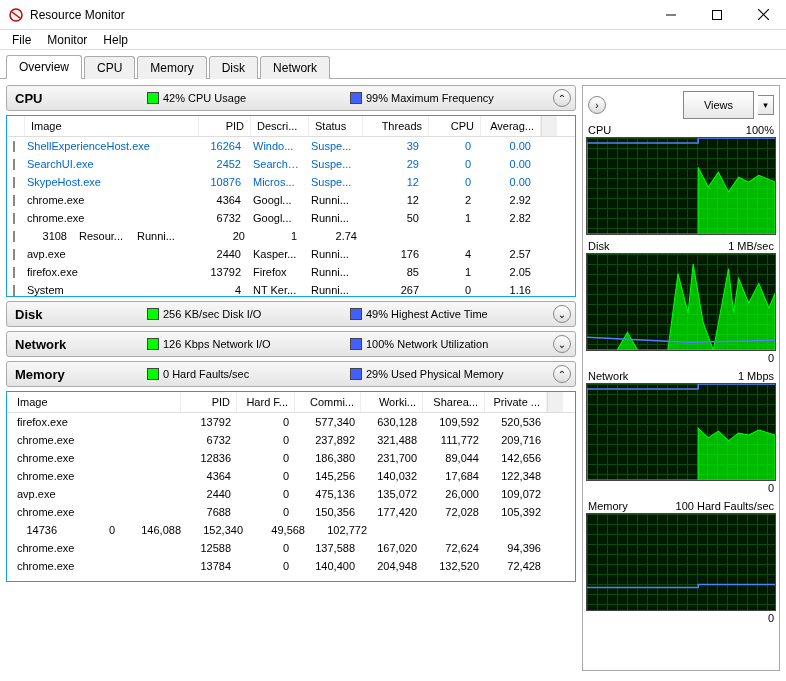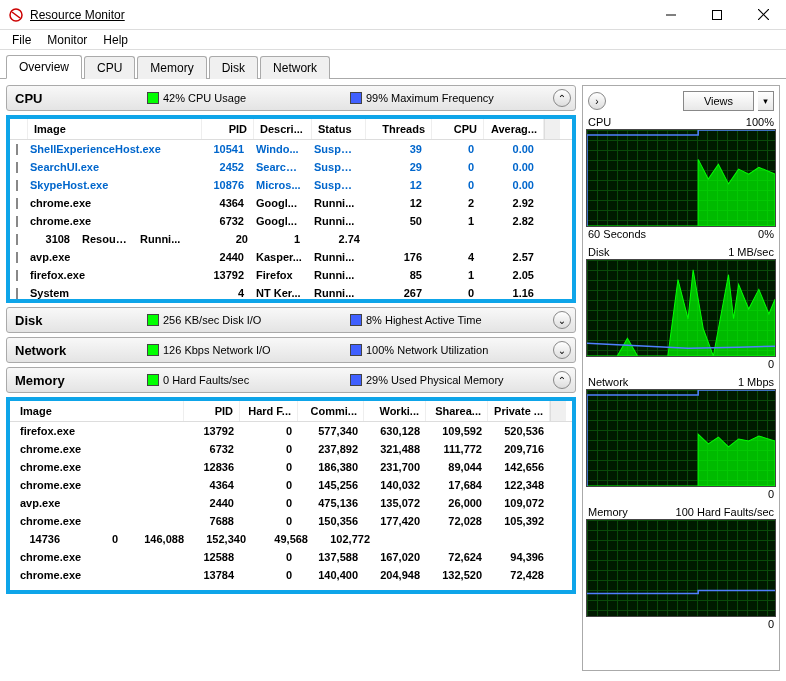--- a/index.html
+++ b/index.html
@@ -1,21 +1,21 @@
 <!DOCTYPE html>
 <html><head>
 <meta charset="utf-8">
 <style>
   * { box-sizing: border-box; margin: 0; padding: 0; font-family: "Segoe UI", Tahoma, sans-serif; }
   body { background: #fff; font-size: 12px; color: #000; width: 786px; }
 
   
   .titlebar { height: 30px; display: flex; align-items: center; padding-left: 8px; border-bottom: 1px solid #ddd; }
   .titlebar .icon { width: 16px; height: 16px; margin-right: 6px; display:flex; align-items:center; justify-content:center; }
-  .titlebar .title { flex: 1; font-size: 12px; text-decoration: underline; }
+  .titlebar .title { flex: 1; font-size: 12px; }
   .winbtns { display: flex; }
   .winbtn { width: 46px; height: 30px; display: flex; align-items: center; justify-content: center; font-size: 14px; }
 
   
   .menubar { height: 20px; display: flex; align-items: center; padding: 0 4px; border-bottom: 1px solid #ddd; }
   .menuitem { padding: 2px 8px; font-size: 12px; }
 
   
   .tabs { display: flex; align-items: flex-end; padding: 4px 6px 0 6px; border-bottom: 1px solid #aaa; background:#fff; }
   .tab { padding: 4px 12px; border: 1px solid #aaa; border-bottom: none; margin-right: 2px; font-size: 12px; background:#f0f0f0; border-radius: 3px 3px 0 0; position:relative; top:1px;}
@@ -33,39 +33,39 @@
     border: 1px solid #aaa; border-radius: 3px; padding: 0 4px; gap:6px;
   }
   .section-head .name { font-weight: bold; width:130px; padding-left:4px; font-size:13px;}
   .section-head .stat { display:flex; align-items:center; gap:4px; font-size:11px; flex:1;}
   .square { width:12px; height:12px; display:inline-block;}
   .square.green { background:#00ff00; border:1px solid #444;}
   .square.blue { background:#4060ff; border:1px solid #444;}
   .expand-btn { width:18px; height:18px; border:1px solid #888; border-radius:50%; background:linear-gradient(#fff,#ddd); display:flex; align-items:center; justify-content:center; font-size:10px;}
 
   
-  .tbl { border:4px solid #0ea5e9; overflow:hidden;font-weight:bold; }
+  .tbl { border:1px solid #0ea5e9; overflow:hidden; }
   .tbl-head { display:flex; background:#fff; border-bottom:1px solid #ddd;}
   .tbl-head .col { padding:4px 6px; border-right:1px solid #eee; font-size:11px; white-space:nowrap; overflow:hidden; text-overflow:ellipsis;}
   .tbl-body { overflow-y:auto;}
   .row { display:flex; height:18px; align-items:center;}
   .row .cell { padding:1px 6px; font-size:11px; white-space:nowrap; overflow:hidden; text-overflow:ellipsis;}
   .row .chk { width:14px; display:flex; align-items:center; justify-content:center;}
   .row .chk span{width:11px;height:11px;border:1px solid #888;display:inline-block;}
   .blue-row .cell { color:#0066cc; }
   .num { text-align:right; }
 
   .cpu-tbl .tbl-body{ height:159px; }
   .mem-tbl .tbl-body{ height:168px; }
   .scrollbar{ width:16px; background:#f0f0f0; border-left:1px solid #ddd;}
 
   
   .right-top { display:flex; align-items:center; gap:4px; padding:2px 2px 4px 2px;}
   .circ-btn{ width:18px;height:18px;border:1px solid #888;border-radius:50%;background:linear-gradient(#fff,#ddd);display:flex;align-items:center;justify-content:center;font-size:10px;}
-  .views-btn{ flex:1; height:20px; border:1px solid #888; background:linear-gradient(#fff,#e8e8e8); display:flex; align-items:center; justify-content:center; font-size:11px; margin-left:auto; max-width:80px;}
+  .views-btn{ flex:1; height:28px; border:1px solid #888; background:linear-gradient(#fff,#e8e8e8); display:flex; align-items:center; justify-content:center; font-size:11px; margin-left:auto; max-width:80px;}
   .views-drop{width:16px;height:20px;border:1px solid #888;border-left:none;background:linear-gradient(#fff,#e8e8e8);display:flex;align-items:center;justify-content:center;font-size:9px;}
 
   .chart-block{ margin-bottom:4px;}
   .chart-label{ display:flex; justify-content:space-between; font-size:11px; padding:1px 2px;}
   .chart{ height:98px; background:#001a00; border:1px solid #444; position:relative; overflow:hidden;}
   .chart-grid{ position:absolute; inset:0; }
   .chart-footer{ display:flex; justify-content:space-between; font-size:11px; padding:1px 2px;}
   
   
   .chart-grid::before{
@@ -147,21 +147,21 @@
         <div class="col num" style="width:52px">CPU</div>
         <div class="col num" style="width:60px">Averag...</div>
         <div class="scrollbar"></div>
       </div>
       <div class="tbl-body" id="cpu-rows">
           <div class="row blue-row">
             <span class="cell chk">
               <span></span>
             </span>
             <span class="cell" style="width:174px">ShellExperienceHost.exe</span>
-            <span class="cell num" style="width:52px">10541</span>
+            <span class="cell num" style="width:52px">16264</span>
             <span class="cell" style="width:58px">Windo...</span>
             <span class="cell" style="width:54px">Suspe...</span>
             <span class="cell num" style="width:66px">39</span>
             <span class="cell num" style="width:52px">0</span>
             <span class="cell num" style="width:60px">0.00</span>
           </div>
           <div class="row blue-row">
             <span class="cell chk">
               <span></span>
             </span>
@@ -260,21 +260,21 @@
     </div>
 
     <div class="section-head">
       <span class="name">Disk</span>
       <span class="stat">
           <span class="square green"></span>
           <span>256 KB/sec Disk I/O</span>
         </span>
       <span class="stat">
           <span class="square blue"></span>
-          <span>8% Highest Active Time</span>
+          <span>49% Highest Active Time</span>
         </span>
       <span class="expand-btn">⌄</span>
     </div>
 
     <div class="section-head">
       <span class="name">Network</span>
       <span class="stat">
           <span class="square green"></span>
           <span>126 Kbps Network I/O</span>
         </span>
@@ -407,24 +407,20 @@
             <span>CPU</span>
             <span>100%</span>
           </div>
           <div class="chart">
             <div class="chart-grid"></div>
             <svg width="100%" height="100%" viewBox="0 0 186 98" preserveAspectRatio="none" style="position:absolute;inset:0">
               <path d="M0,98 L0,98 L110,98 L110,30 L120,50 L130,35 L140,55 L150,40 L160,45 L170,38 L186,45 L186,98 Z" fill="#00ff00" fill-opacity="0.7" stroke="#00ff00" stroke-width="1"></path>
               <path d="M0,98 L0,5 L110,5 L110,0 L186,0" fill="none" stroke="#5080ff" stroke-width="1.5"></path>
             </svg>
           </div>
-          <div class="chart-footer">
-            <span>60 Seconds</span>
-            <span>0%</span>
-          </div>
         </div>
         <div class="chart-block">
           <div class="chart-label">
             <span>Disk</span>
             <span>1 MB/sec</span>
           </div>
           <div class="chart">
             <div class="chart-grid"></div>
             <svg width="100%" height="100%" viewBox="0 0 186 98" preserveAspectRatio="none" style="position:absolute;inset:0">
               <path d="M0,98 L30,98 L40,80 L50,98 L80,98 L90,20 L100,60 L105,10 L115,70 L125,98 L140,15 L145,60 L150,25 L160,50 L170,30 L180,55 L186,40 L186,98 Z" fill="#00ff00" fill-opacity="0.7" stroke="#00ff00" stroke-width="1"></path>

